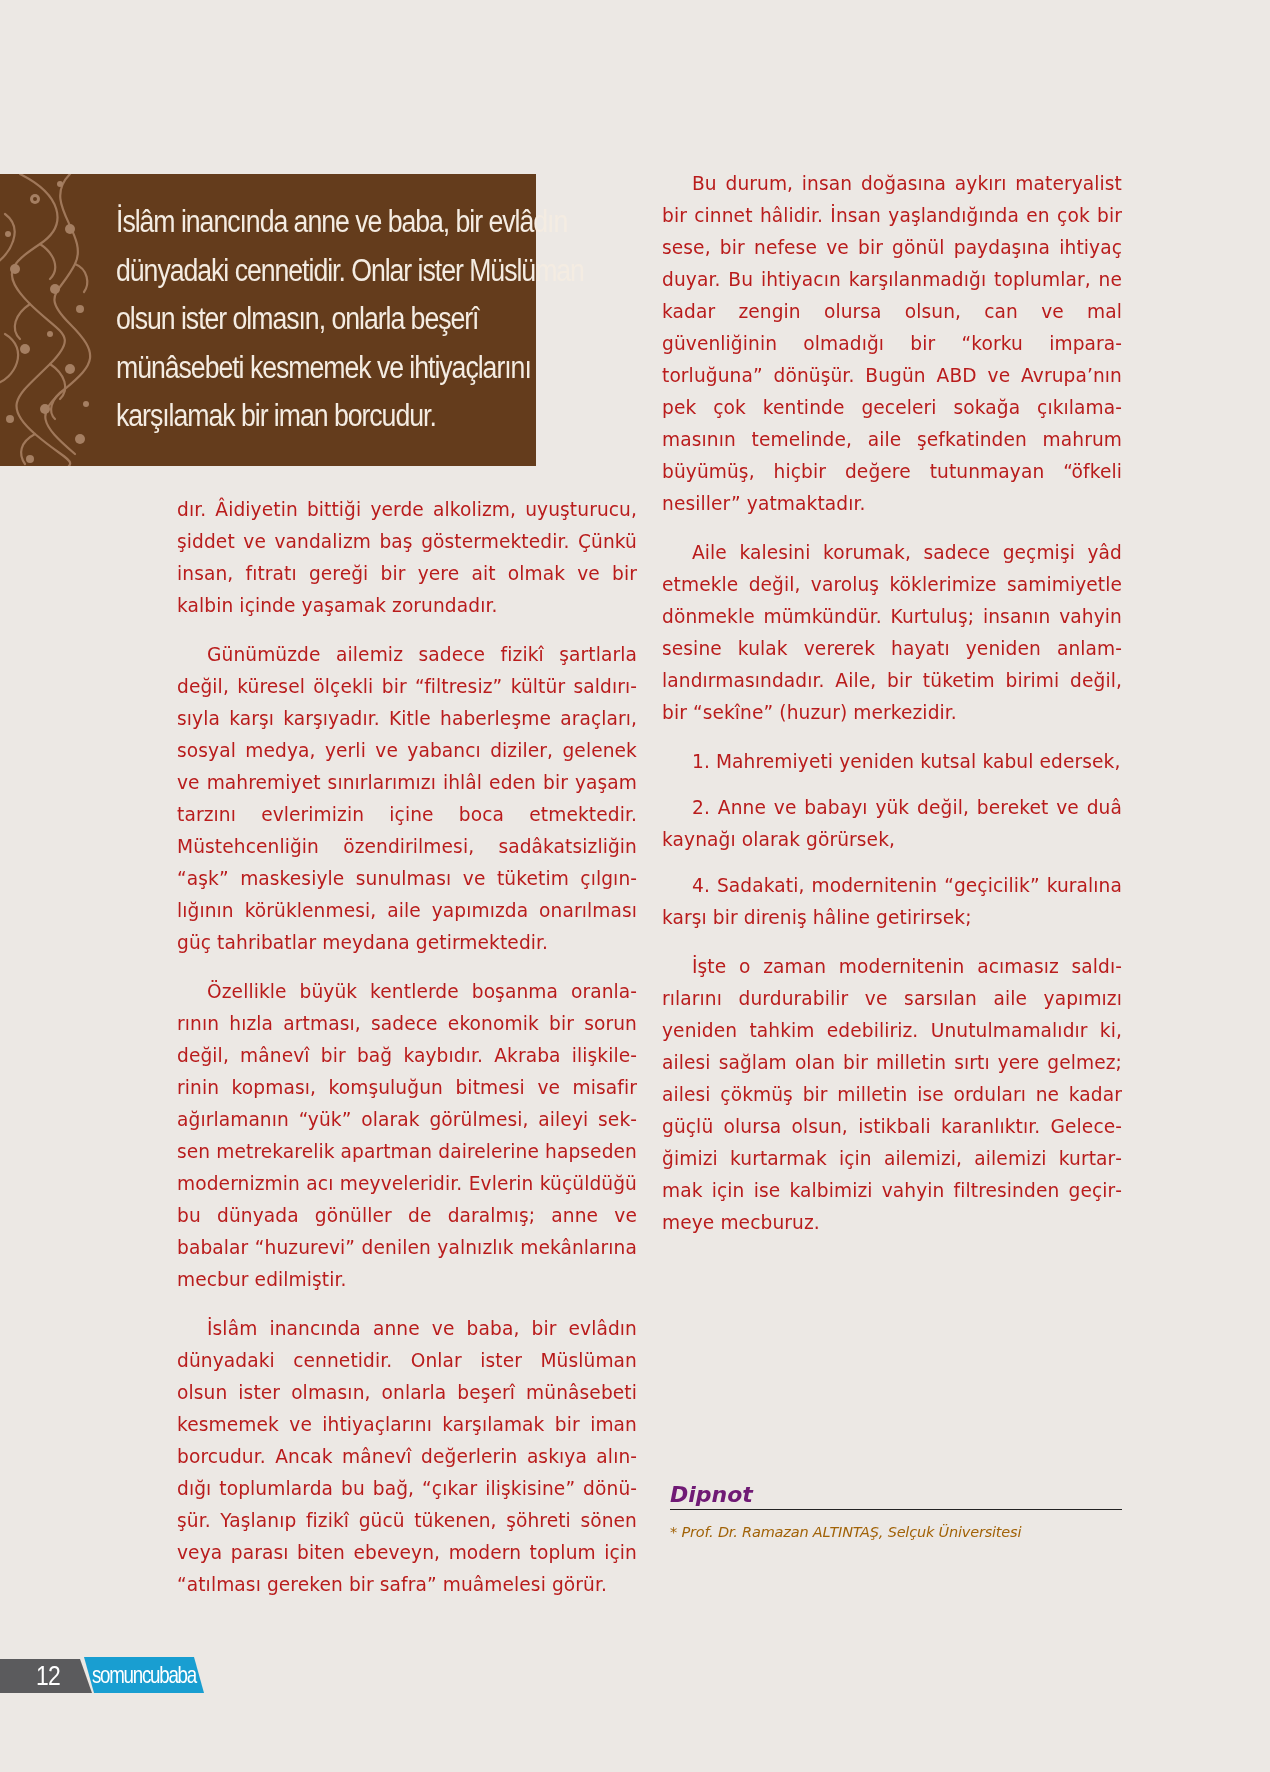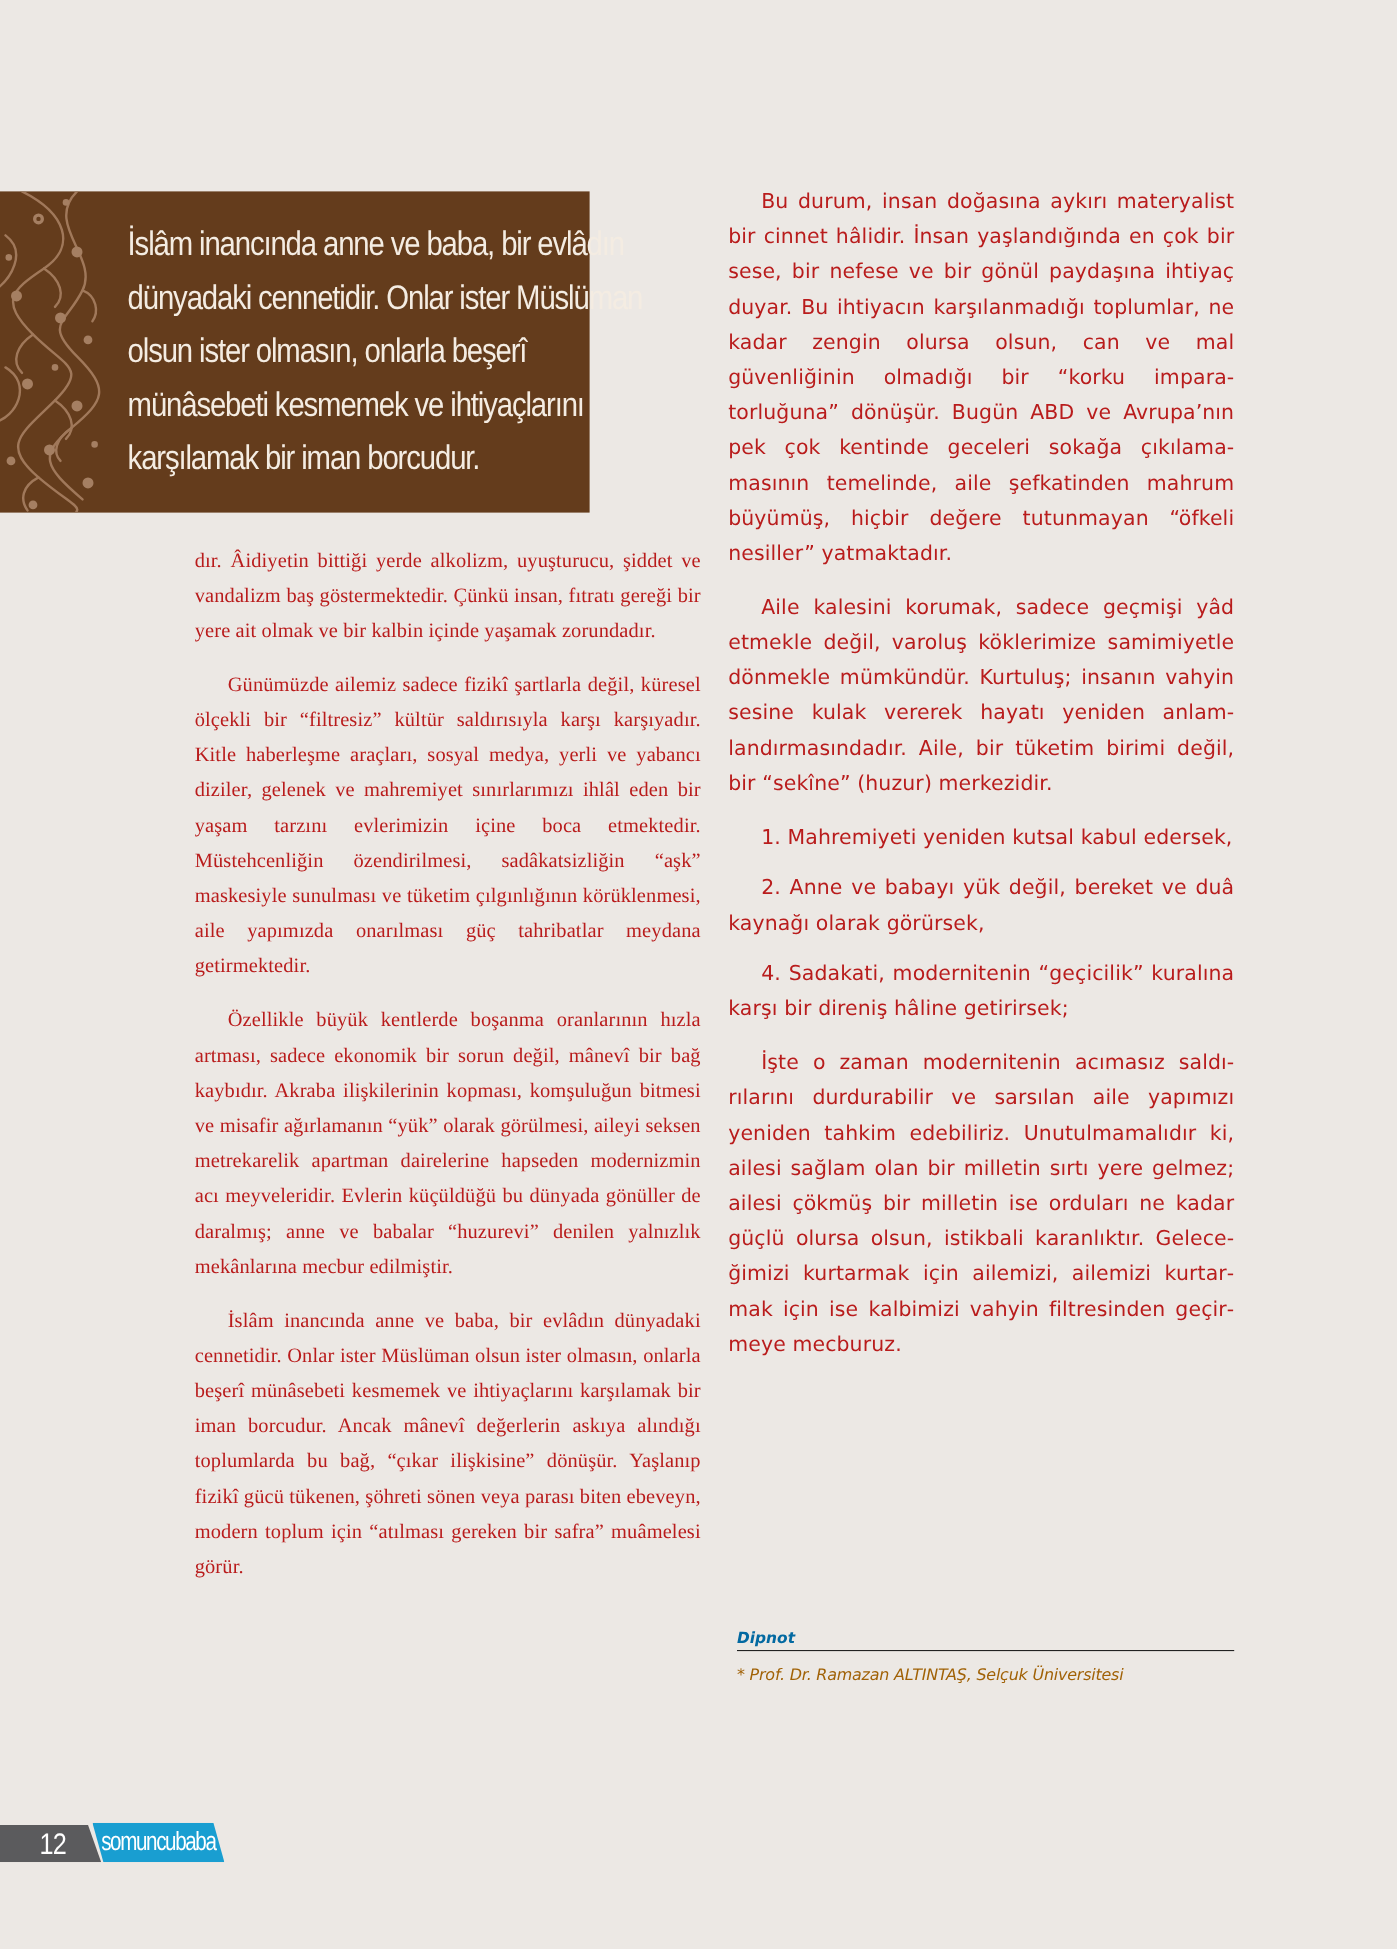--- a/index.html
+++ b/index.html
@@ -30,38 +30,38 @@
     white-space: nowrap;
   }
   .quote-text .ql { display: block; }
 
   .col {
     position: absolute;
     font-size: 18.6px; line-height: 32px;
     letter-spacing: 0.1px;
     color: #b91c1c;
   }
-  .col-left { left: 177px; top: 494px; width: 460px; font-family: Liberation Serif, serif; }
+  .col-left { left: 177px; top: 494px; width: 460px; }
   .col-right { left: 662px; top: 168px; width: 460px; }
   .col p {
     margin: 0; text-align: justify;
     text-align-last: left;
     hyphens: manual;
   }
   .col p.indent { text-indent: 30px; }
   .col p + p { margin-top: 17px; }
   .col-right p.list-item + p.list-item { margin-top: 14px; }
 
   .footnote {
     position: absolute; left: 670px; top: 1482px; width: 452px;
   }
   .footnote-title {
     font-family: "DejaVu Sans", sans-serif;
     font-weight: bold; font-style: italic;
-    font-size: 14px; color: #0369a1;
+    font-size: 22px; color: #701a75;
     padding-bottom: 2px;
     border-bottom: 1.5px solid #222;
   }
   .footnote-text {
     margin-top: 14px;
     font-style: italic; font-size: 14.5px; color: #a16207;
     letter-spacing: -0.2px;
   }
 
   .page-number-bar {

